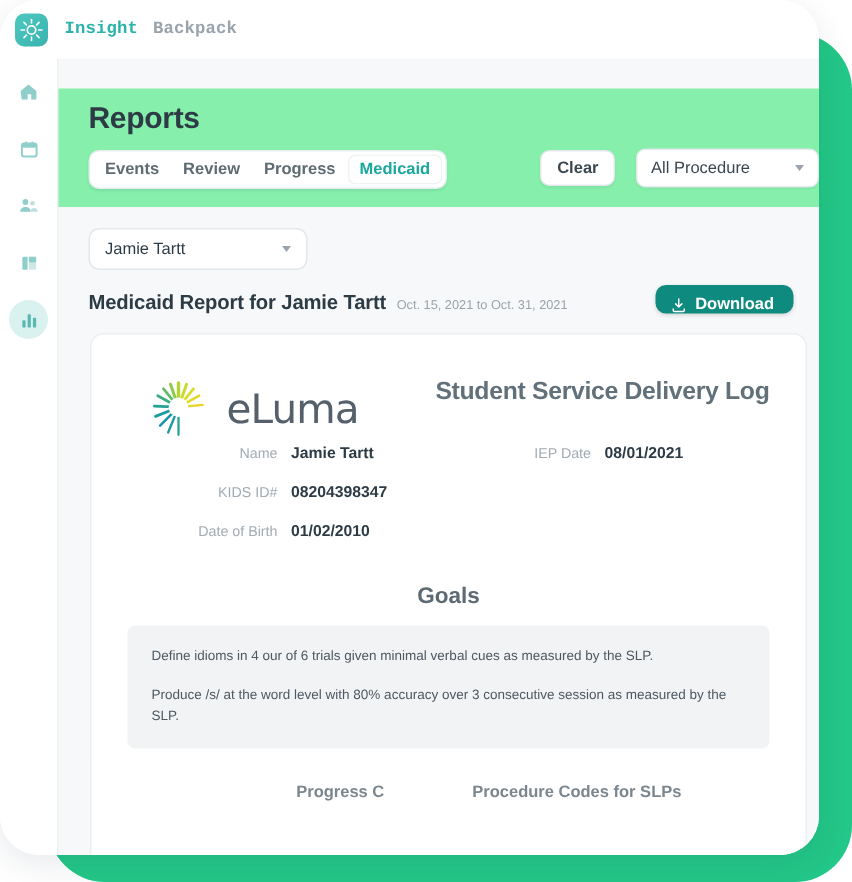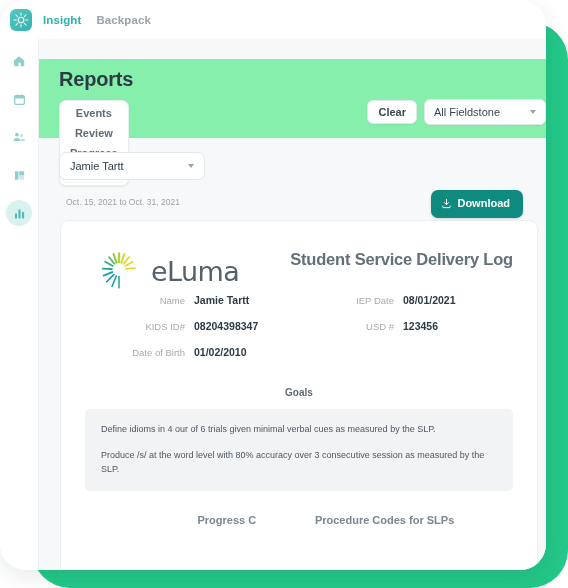--- a/index.html
+++ b/index.html
@@ -63,22 +63,23 @@
     width: 22px; height: 22px;
     border-radius: 6px;
     background: linear-gradient(135deg,#4fc9bf 0%, #38b2ae 100%);
     display: flex; align-items: center; justify-content: center;
     flex: none;
   }
   .brand-logo svg { display:block; }
   .topnav {
     display: flex;
     align-items: center;
-    gap: 15px;
+    gap: 10px;
     margin-left: 11px;
+    font-family: Liberation Mono, monospace;
   }
   .topnav-item {
     font-size: 11.5px;
     font-weight: bold;
     letter-spacing: .1px;
     color: #9aa3ab;
     cursor: pointer;
   }
   .topnav-item.active { color: #2bb3ab; }
 
@@ -134,21 +135,20 @@
     margin: 0 0 9px 0;
   }
   .tabbar {
     display: inline-flex;
     align-items: center;
     background: #ffffff;
     border-radius: 7px;
     padding: 2px;
     box-shadow: 0 1px 2px rgba(0,0,0,0.07);
     border: 1px solid #e6eeee;
-    flex-direction: column;
   }
   .tab {
     font-size: 11px;
     font-weight: bold;
     color: #5f6b73;
     padding: 4px 8px;
     border-radius: 5px;
     cursor: pointer;
     white-space: nowrap;
   }
@@ -157,21 +157,21 @@
     background: #ffffff;
     box-shadow: 0 0 0 1px #eef4f4 inset;
   }
 
   .header-right {
     position: absolute;
     right: 0px;
     top: 40px;
     display: flex;
     align-items: center;
-    gap: 7px;
+    gap: 14px;
   }
   .clear-btn {
     background: #ffffff;
     border: 1px solid #e3e8ea;
     border-radius: 6px;
     font-size: 11px;
     font-weight: bold;
     color: #3a4750;
     padding: 5px 10px;
     cursor: pointer;
@@ -236,29 +236,29 @@
     letter-spacing: -0.1px;
   }
   .report-daterange {
     font-size: 8.5px;
     color: #9aa3ab;
     margin-left: 7px;
     padding-top: 3px;
   }
   .download-btn {
     position: absolute;
-    right: 23px;
+    right: 17px;
     top: -4px;
     background: #0f8a7e;
     color: #ffffff;
     border: none;
     border-radius: 7px;
     font-size: 11px;
     font-weight: bold;
-    padding: 7px 13px 9px 10px;
+    padding: 7px 13px 0 10px;
     display: flex;
     align-items: center;
     gap: 5px;
     cursor: pointer;
     box-shadow: 0 1px 3px rgba(0,0,0,0.16);
     font-family: "Liberation Sans", sans-serif;
   }
   .download-btn svg { display: block; }
 
   
@@ -323,21 +323,21 @@
   }
   .info-value {
     font-size: 10.5px;
     font-weight: bold;
     color: #2d3b45;
   }
 
   
   .goals-title {
     text-align: center;
-    font-size: 10px;
+    font-size: 15px;
     font-weight: bold;
     color: #5d6a74;
     margin-top: 16px;
     margin-bottom: 11px;
   }
   .goals-box {
     background: #f2f3f4;
     border-radius: 5px;
     padding: 14px 16px 15px 16px;
   }
@@ -451,34 +451,35 @@
         <div class="tabbar">
           <div class="tab">Events</div>
           <div class="tab">Review</div>
           <div class="tab">Progress</div>
           <div class="tab active">Medicaid</div>
         </div>
 
         <div class="header-right">
           <div class="clear-btn">Clear</div>
           <div class="clinician-select">
-            <span>All Fieldstone</span>
+            <span>All Procedure</span>
             <span class="caret"></span>
           </div>
         </div>
       </div>
 
       <div class="page-body">
 
         <div class="student-select">
           <span>Jamie Tartt</span>
           <span class="caret"></span>
         </div>
 
         <div class="report-heading-row">
+          <span class="report-heading">Medicaid Report for Jamie Tartt</span>
           <span class="report-daterange">Oct. 15, 2021 to Oct. 31, 2021</span>
           <button class="download-btn">
             <svg width="11" height="11" viewBox="0 0 24 24">
               <path d="M12 3 v10 M12 14.5 L7.5 10 M12 14.5 L16.5 10" fill="none" stroke="#ffffff" stroke-width="2.1" stroke-linecap="round" stroke-linejoin="round"></path>
               <path d="M4 17.5 v2 a1.5 1.5 0 0 0 1.5 1.5 h13 a1.5 1.5 0 0 0 1.5 -1.5 v-2" fill="none" stroke="#ffffff" stroke-width="2.1" stroke-linecap="round"></path>
             </svg>
             <span>Download</span>
           </button>
         </div>
 
@@ -524,24 +525,20 @@
               <div class="info-row">
                 <div class="info-label">Date of Birth</div>
                 <div class="info-value">01/02/2010</div>
               </div>
             </div>
             <div class="info-col right">
               <div class="info-row">
                 <div class="info-label">IEP Date</div>
                 <div class="info-value">08/01/2021</div>
               </div>
-              <div class="info-row">
-                <div class="info-label">USD #</div>
-                <div class="info-value">123456</div>
-              </div>
             </div>
           </div>
 
           <div class="goals-title">Goals</div>
           <div class="goals-box">
             <div class="goal-line">Define idioms in 4 our of 6 trials given minimal verbal cues as measured by the SLP.</div>
             <div class="goal-line">Produce /s/ at the word level with 80% accuracy over 3 consecutive session as measured by the SLP.</div>
           </div>
 
           <div class="table-head-row">

